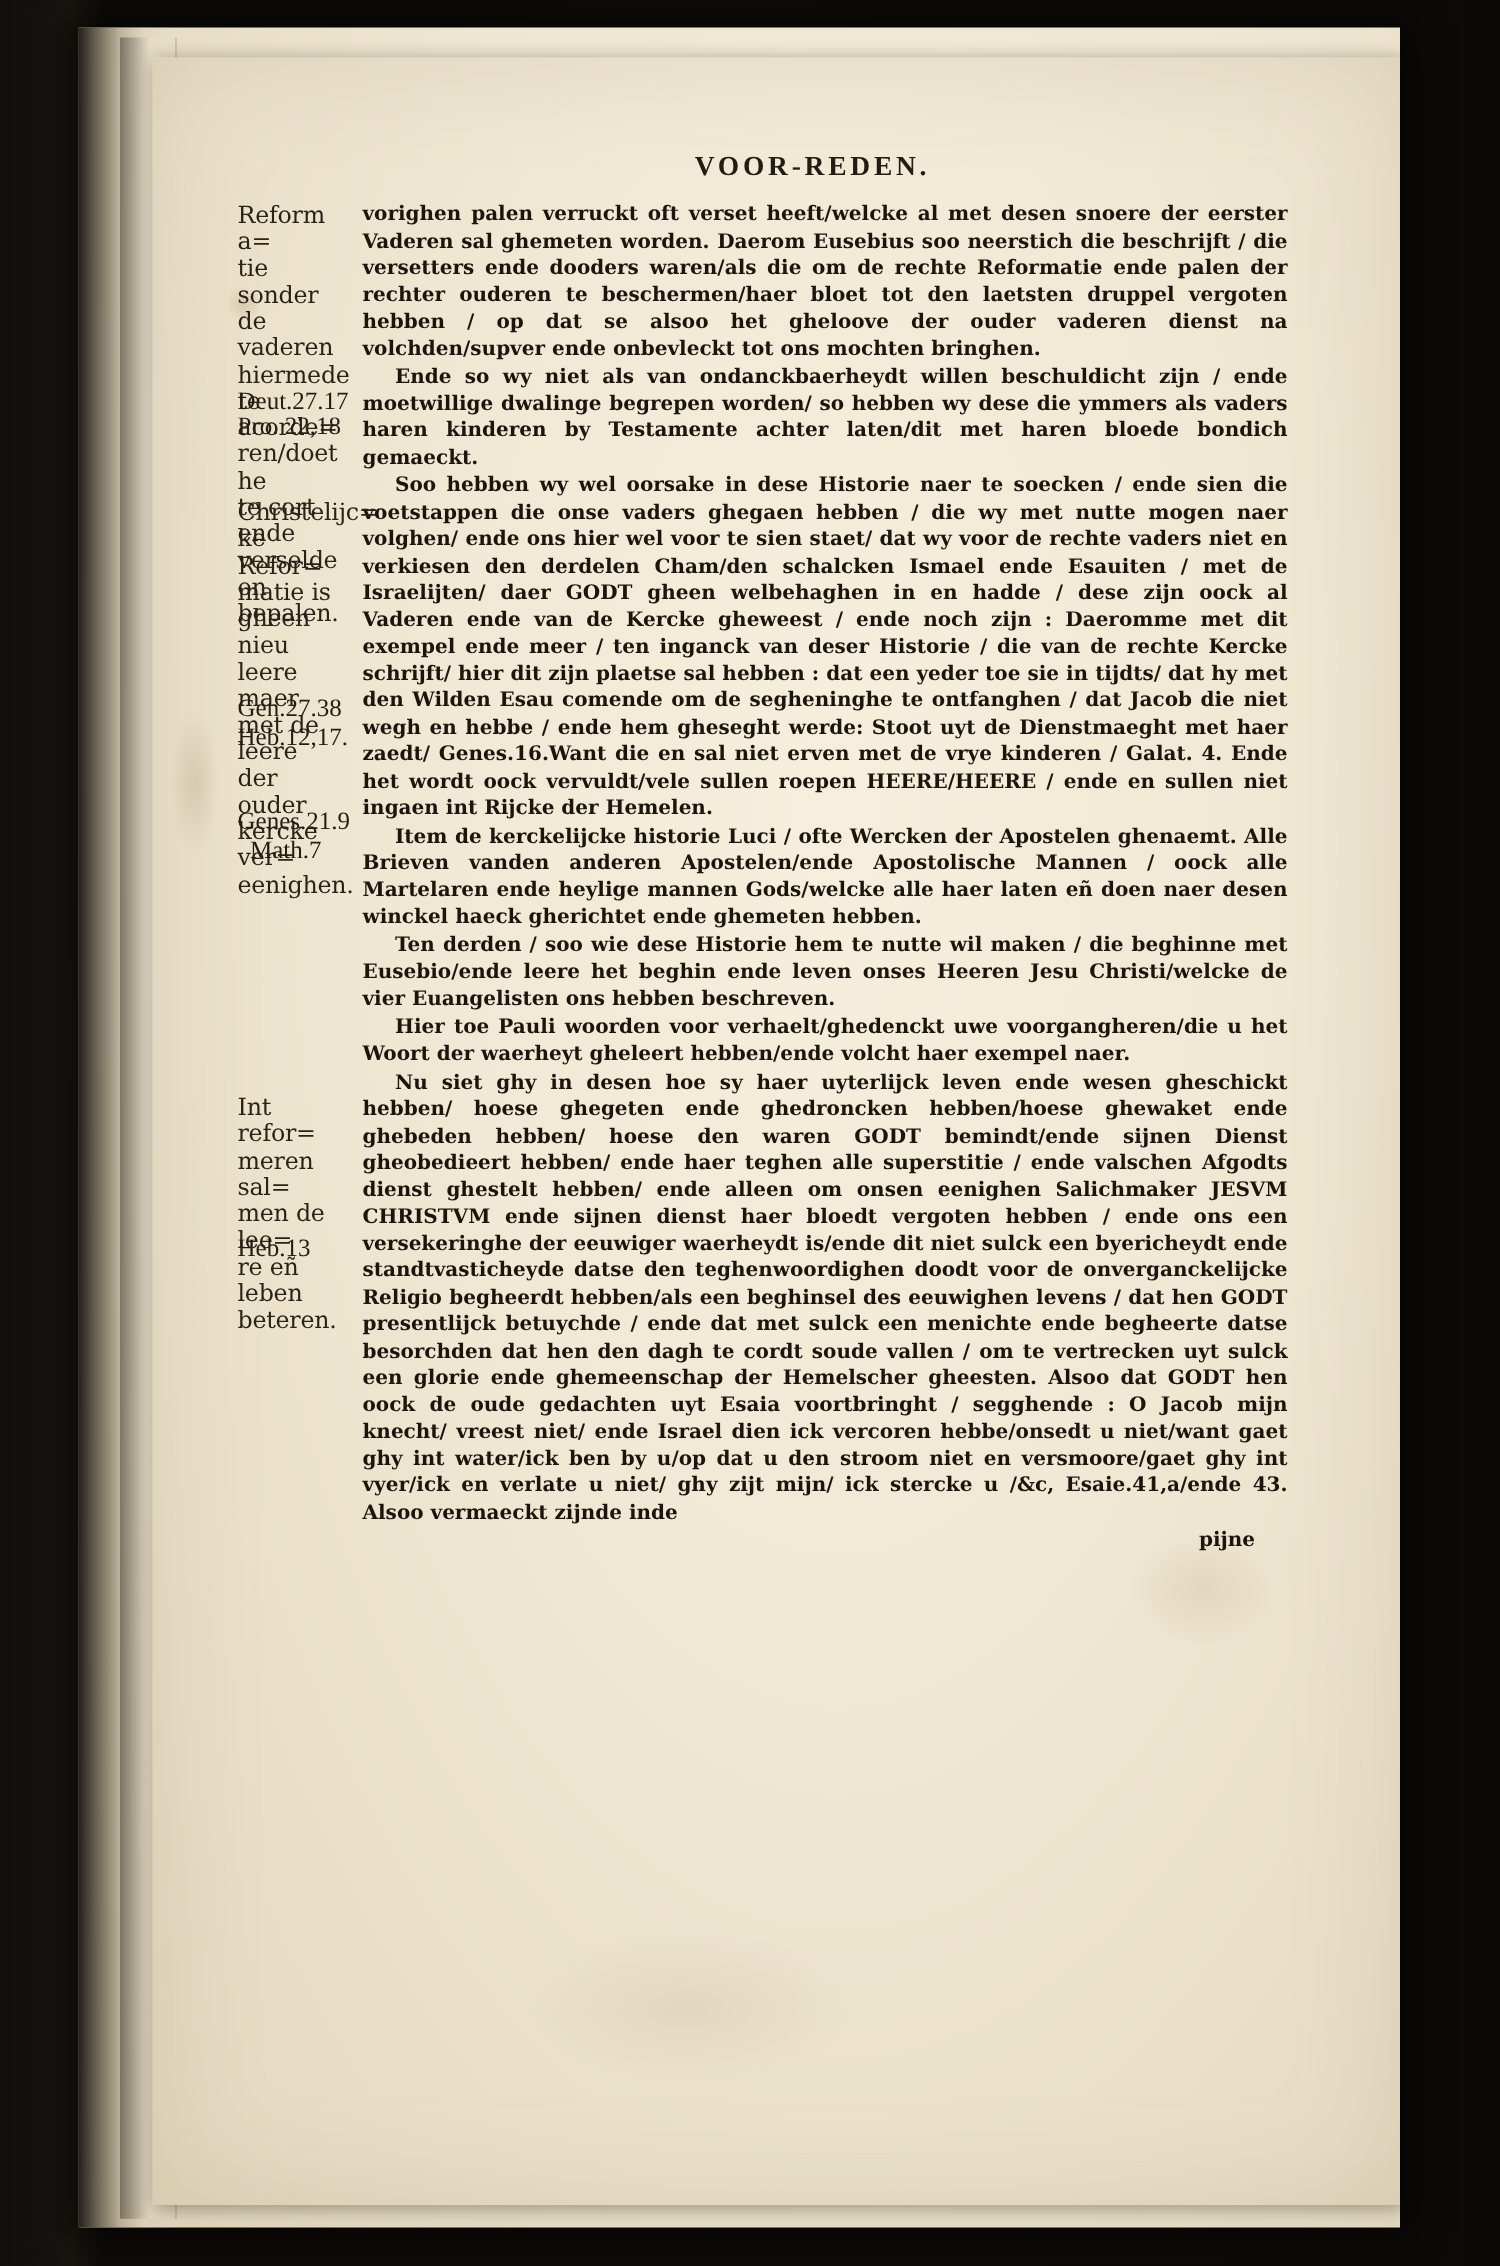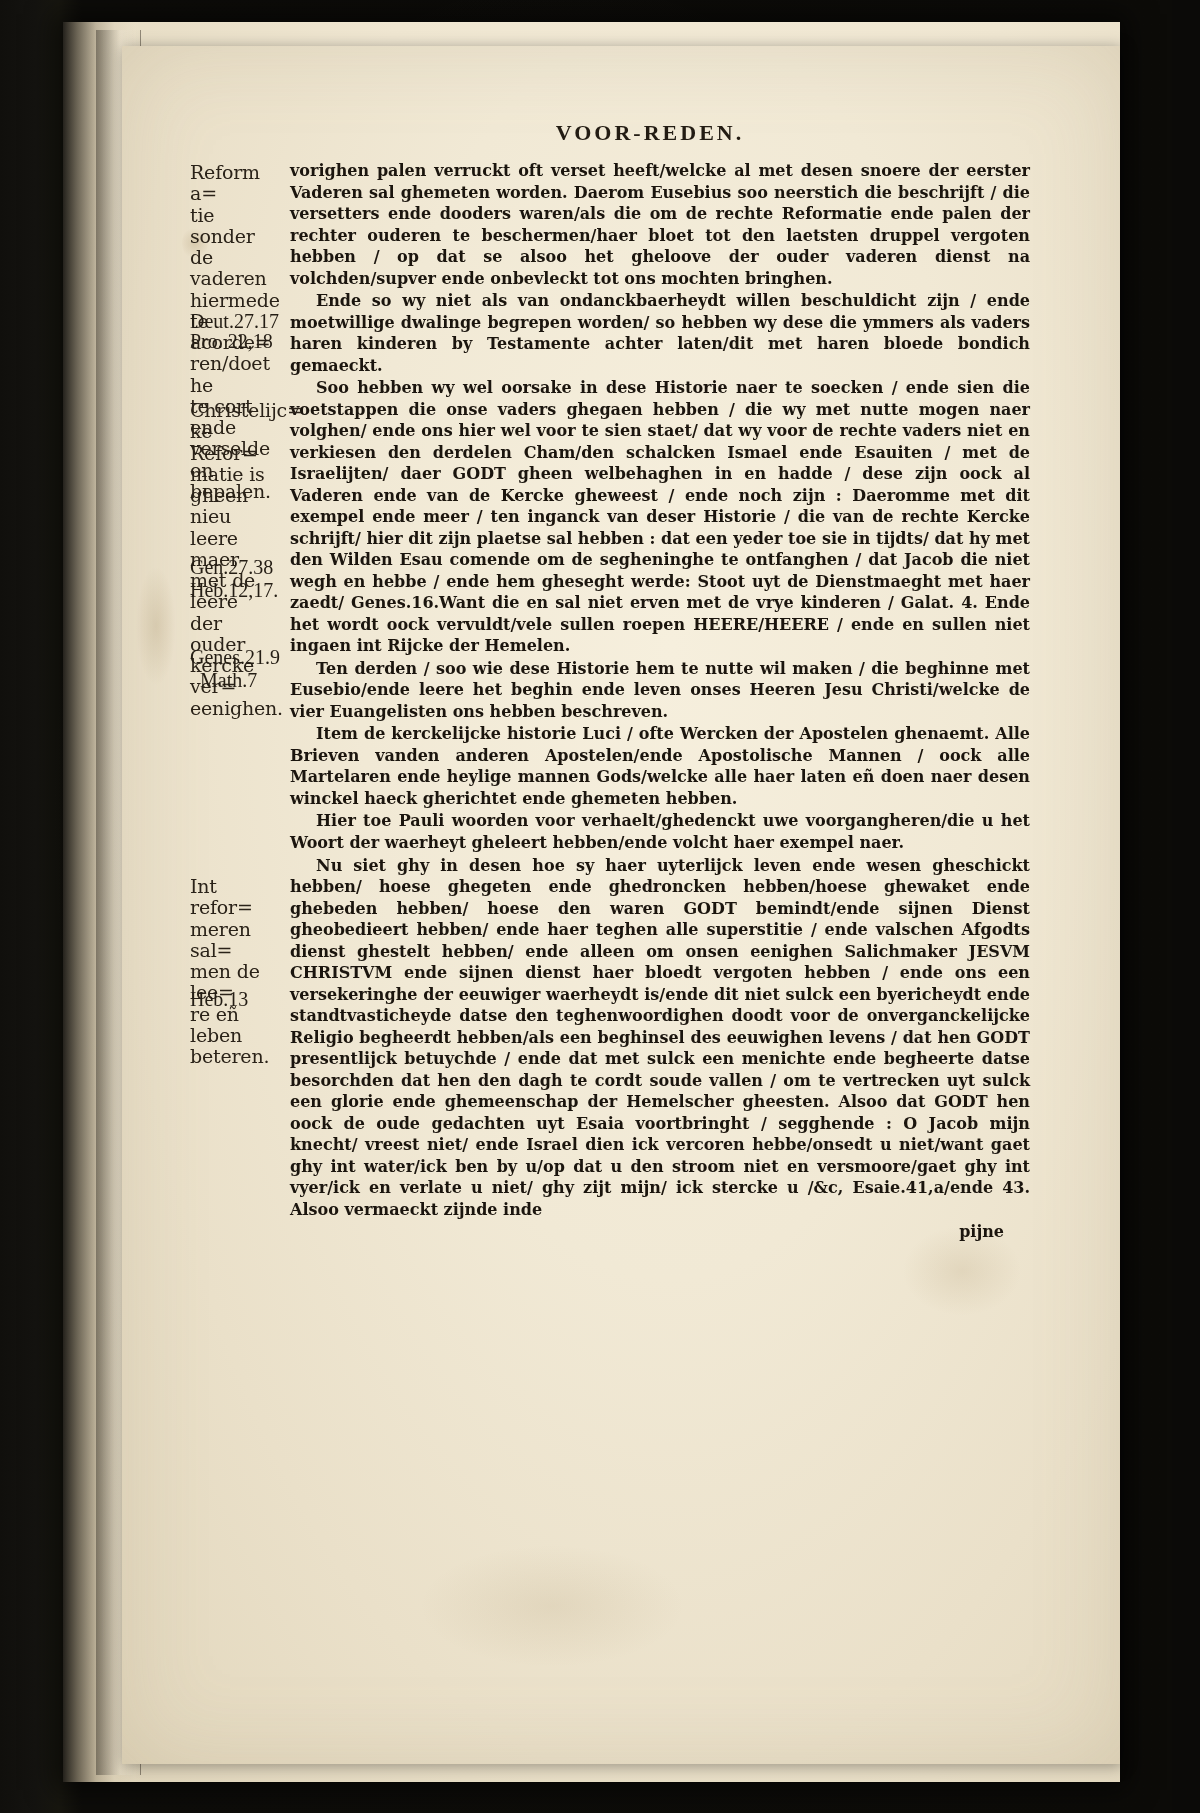--- a/index.html
+++ b/index.html
@@ -162,22 +162,22 @@
 men de lee=
 re eñ leben
 beteren.</div>
       <div class="refs" style="top:828px;">Heb.13</div>
 
 
       <div id="body">
         <p class="bl">vorighen palen verruckt oft verset heeft/welcke al met desen snoere der eerster Vaderen sal ghemeten worden. Daerom Eusebius soo neerstich die beschrijft / die versetters ende dooders waren/als die om de rechte Reformatie ende palen der rechter ouderen te beschermen/haer bloet tot den laetsten druppel vergoten hebben / op dat se alsoo het gheloove der ouder vaderen dienst na volchden/supver ende onbevleckt tot ons mochten bringhen.</p>
         <p class="bl ind">Ende so wy niet als van ondanckbaerheydt willen beschuldicht zijn / ende moetwillige dwalinge begrepen worden/ so hebben wy dese die ymmers als vaders haren kinderen by Testamente achter laten/dit met haren bloede bondich gemaeckt.</p>
         <p class="bl ind">Soo hebben wy wel oorsake in dese Historie naer te soecken / ende sien die voetstappen die onse vaders ghegaen hebben / die wy met nutte mogen naer volghen/ ende ons hier wel voor te sien staet/ dat wy voor de rechte vaders niet en verkiesen den derdelen Cham/den schalcken Ismael ende Esauiten / met de Israelijten/ daer GODT gheen welbehaghen in en hadde / dese zijn oock al Vaderen ende van de Kercke gheweest / ende noch zijn : Daeromme met dit exempel ende meer / ten inganck van deser Historie / die van de rechte Kercke schrijft/ hier dit zijn plaetse sal hebben : dat een yeder toe sie in tijdts/ dat hy met den Wilden Esau comende om de segheninghe te ontfanghen / dat Jacob die niet wegh en hebbe / ende hem gheseght werde: Stoot uyt de Dienstmaeght met haer zaedt/ Genes.16.Want die en sal niet erven met de vrye kinderen / Galat. 4. Ende het wordt oock vervuldt/vele sullen roepen HEERE/HEERE / ende en sullen niet ingaen int Rijcke der Hemelen.</p>
+        <p class="bl ind">Item de kerckelijcke historie Luci / ofte Wercken der Apostelen ghenaemt. Alle Brieven vanden anderen Apostelen/ende Apostolische Mannen / oock alle Martelaren ende heylige mannen Gods/welcke alle haer laten eñ doen naer desen winckel haeck gherichtet ende ghemeten hebben.</p>
         <p class="bl ind">Ten derden / soo wie dese Historie hem te nutte wil maken / die beghinne met Eusebio/ende leere het beghin ende leven onses Heeren Jesu Christi/welcke de vier Euangelisten ons hebben beschreven.</p>
-        <p class="bl ind">Item de kerckelijcke historie Luci / ofte Wercken der Apostelen ghenaemt. Alle Brieven vanden anderen Apostelen/ende Apostolische Mannen / oock alle Martelaren ende heylige mannen Gods/welcke alle haer laten eñ doen naer desen winckel haeck gherichtet ende ghemeten hebben.</p>
         <p class="bl ind">Hier toe Pauli woorden voor verhaelt/ghedenckt uwe voorgangheren/die u het Woort der waerheyt gheleert hebben/ende volcht haer exempel naer.</p>
         <p class="bl ind">Nu siet ghy in desen hoe sy haer uyterlijck leven ende wesen gheschickt hebben/ hoese ghegeten ende ghedroncken hebben/hoese ghewaket ende ghebeden hebben/ hoese den waren GODT bemindt/ende sijnen Dienst gheobedieert hebben/ ende haer teghen alle superstitie / ende valschen Afgodts dienst ghestelt hebben/ ende alleen om onsen eenighen Salichmaker JESVM CHRISTVM ende sijnen dienst haer bloedt vergoten hebben / ende ons een versekeringhe der eeuwiger waerheydt is/ende dit niet sulck een byericheydt ende standtvasticheyde datse den teghenwoordighen doodt voor de onverganckelijcke Religio begheerdt hebben/als een beghinsel des eeuwighen levens / dat hen GODT presentlijck betuychde / ende dat met sulck een menichte ende begheerte datse besorchden dat hen den dagh te cordt soude vallen / om te vertrecken uyt sulck een glorie ende ghemeenschap der Hemelscher gheesten. Alsoo dat GODT hen oock de oude gedachten uyt Esaia voortbringht / segghende : O Jacob mijn knecht/ vreest niet/ ende Israel dien ick vercoren hebbe/onsedt u niet/want gaet ghy int water/ick ben by u/op dat u den stroom niet en versmoore/gaet ghy int vyer/ick en verlate u niet/ ghy zijt mijn/ ick stercke u /&amp;c, Esaie.41,a/ende 43. Alsoo vermaeckt zijnde inde</p>
         <p class="bl lastline">pijne</p>
       </div>
 
     </div>
   </div>
 </div>
 
 </body></html>

